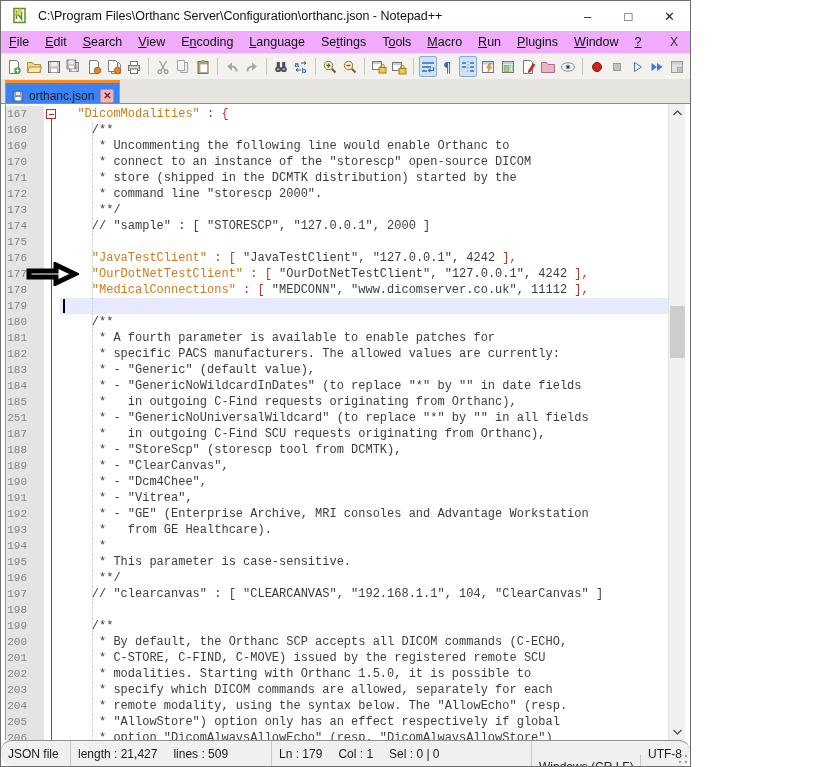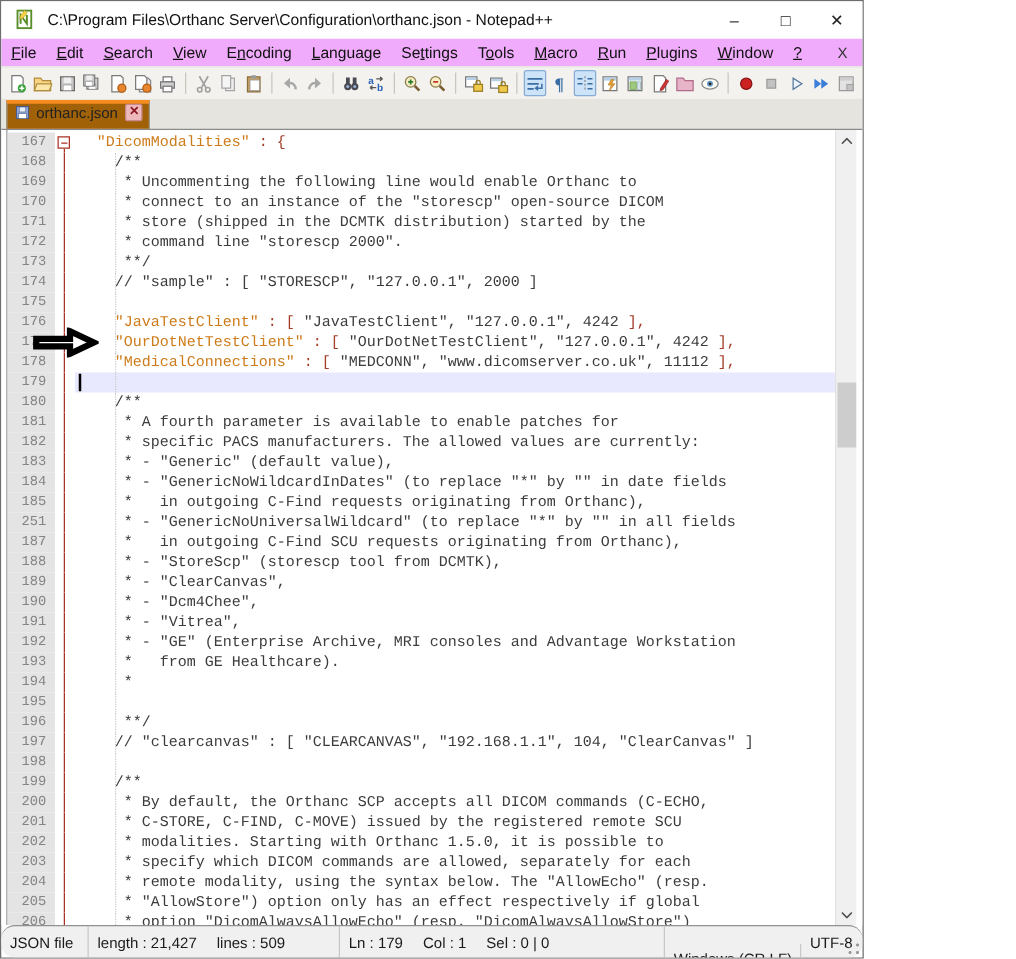--- a/index.html
+++ b/index.html
@@ -21,29 +21,29 @@
   .menu-close{padding:0 12px;color:#333;font-size:12px;}
 
   
   .toolbar{height:26px;flex:none;background:#F3F2EE;border-top:1px solid #E6E4DE;display:flex;align-items:center;padding-left:3px;}
   .tb-btn{width:21px;height:21px;margin:0 1px;display:flex;align-items:center;justify-content:center;border:1px solid transparent;border-radius:2px;}
   .tb-btn.active{background:#CDE3F7;border-color:#86ABD4;}
   .tb-sep{width:1px;height:17px;background:#C9C6BE;margin:0 4px;flex:none;}
 
   
   .tabbar{height:25px;flex:none;background:#E6E4DE;display:flex;align-items:flex-end;padding-left:2px;border-bottom:1px solid #8a8a8a;}
-  .tab{height:23px;background:#a16207;border:1px solid #9C9A8F;border-bottom:none;border-top:3px solid #F68B1F;display:flex;align-items:flex-start;padding:0 5px 0 5px;margin-left:2px;}
+  .tab{height:23px;background:#3b82f6;border:1px solid #9C9A8F;border-bottom:none;border-top:3px solid #F68B1F;display:flex;align-items:flex-end;padding:0 5px 0 5px;margin-left:2px;}
   .tab-label{font-size:12px;color:#222;margin:0 6px 0 4px;white-space:nowrap;}
   .tab-close{width:14px;height:14px;background:#EDB8BC;border:1px solid #C98A8E;border-radius:2px;display:flex;align-items:center;justify-content:center;font-size:10px;font-weight:bold;color:#8c1822;line-height:1;}
 
   
   .editor{flex:1;position:relative;background:#fff;overflow:hidden;}
   .lines{position:absolute;left:4px;top:0;right:22px;bottom:0;padding-top:2px;border-left:1px solid #9a9a9a;overflow:hidden;}
   .ln-row{display:flex;height:16px;line-height:16px;font-family:"Liberation Mono",monospace;font-size:12px;white-space:pre;}
-  .ln-num{width:38px;flex:none;background:#E4E4E4;color:#848484;text-align:right;padding-right:7px;font-size:11px;}
+  .ln-num{width:38px;flex:none;background:#E4E4E4;color:#848484;text-align:right;padding-right:17px;font-size:11px;}
   .ln-fold{width:16px;flex:none;position:relative;background:#fff;}
   .fold-line::before{content:"";position:absolute;left:7px;top:0;bottom:0;width:1px;background:#A93226;}
   .fold-start::before{content:"";position:absolute;left:7px;top:12px;bottom:0;width:1px;background:#A93226;}
   .fold-box{position:absolute;left:2px;top:3px;width:10px;height:10px;border:1px solid #A93226;background:#fff;}
   .fold-box::after{content:"";position:absolute;left:1.5px;top:3.5px;width:5px;height:1px;background:#A93226;}
   .ln-text{flex:1;position:relative;padding-left:3px;color:#3C3C3C;}
   .current .ln-text{background:#E8E8FF;}
   .s-k{color:#CE7B19;}
   .s-p{color:#A33C28;}
   .s-d,.s-c{color:#3C3C3C;}
@@ -378,21 +378,21 @@
         <div class="ln-row"><div class="ln-num">185</div><div class="ln-fold fold-line"></div><div class="ln-text"><i class="ig"></i><span class="s-c">     *   in outgoing C-Find requests originating from Orthanc),</span></div></div>
         <div class="ln-row"><div class="ln-num">251</div><div class="ln-fold fold-line"></div><div class="ln-text"><i class="ig"></i><span class="s-c">     * - "GenericNoUniversalWildcard" (to replace "*" by "" in all fields</span></div></div>
         <div class="ln-row"><div class="ln-num">187</div><div class="ln-fold fold-line"></div><div class="ln-text"><i class="ig"></i><span class="s-c">     *   in outgoing C-Find SCU requests originating from Orthanc),</span></div></div>
         <div class="ln-row"><div class="ln-num">188</div><div class="ln-fold fold-line"></div><div class="ln-text"><i class="ig"></i><span class="s-c">     * - "StoreScp" (storescp tool from DCMTK),</span></div></div>
         <div class="ln-row"><div class="ln-num">189</div><div class="ln-fold fold-line"></div><div class="ln-text"><i class="ig"></i><span class="s-c">     * - "ClearCanvas",</span></div></div>
         <div class="ln-row"><div class="ln-num">190</div><div class="ln-fold fold-line"></div><div class="ln-text"><i class="ig"></i><span class="s-c">     * - "Dcm4Chee",</span></div></div>
         <div class="ln-row"><div class="ln-num">191</div><div class="ln-fold fold-line"></div><div class="ln-text"><i class="ig"></i><span class="s-c">     * - "Vitrea",</span></div></div>
         <div class="ln-row"><div class="ln-num">192</div><div class="ln-fold fold-line"></div><div class="ln-text"><i class="ig"></i><span class="s-c">     * - "GE" (Enterprise Archive, MRI consoles and Advantage Workstation</span></div></div>
         <div class="ln-row"><div class="ln-num">193</div><div class="ln-fold fold-line"></div><div class="ln-text"><i class="ig"></i><span class="s-c">     *   from GE Healthcare).</span></div></div>
         <div class="ln-row"><div class="ln-num">194</div><div class="ln-fold fold-line"></div><div class="ln-text"><i class="ig"></i><span class="s-c">     *</span></div></div>
-        <div class="ln-row"><div class="ln-num">195</div><div class="ln-fold fold-line"></div><div class="ln-text"><i class="ig"></i></div></div>
+        <div class="ln-row"><div class="ln-num">195</div><div class="ln-fold fold-line"></div><div class="ln-text"><i class="ig"></i><span class="s-c">     * This parameter is case-sensitive.</span></div></div>
         <div class="ln-row"><div class="ln-num">196</div><div class="ln-fold fold-line"></div><div class="ln-text"><i class="ig"></i><span class="s-c">     **/</span></div></div>
         <div class="ln-row"><div class="ln-num">197</div><div class="ln-fold fold-line"></div><div class="ln-text"><i class="ig"></i><span class="s-c">    // "clearcanvas" : [ "CLEARCANVAS", "192.168.1.1", 104, "ClearCanvas" ]</span></div></div>
         <div class="ln-row"><div class="ln-num">198</div><div class="ln-fold fold-line"></div><div class="ln-text"><i class="ig"></i></div></div>
         <div class="ln-row"><div class="ln-num">199</div><div class="ln-fold fold-line"></div><div class="ln-text"><i class="ig"></i><span class="s-c">    /**</span></div></div>
         <div class="ln-row"><div class="ln-num">200</div><div class="ln-fold fold-line"></div><div class="ln-text"><i class="ig"></i><span class="s-c">     * By default, the Orthanc SCP accepts all DICOM commands (C-ECHO,</span></div></div>
         <div class="ln-row"><div class="ln-num">201</div><div class="ln-fold fold-line"></div><div class="ln-text"><i class="ig"></i><span class="s-c">     * C-STORE, C-FIND, C-MOVE) issued by the registered remote SCU</span></div></div>
         <div class="ln-row"><div class="ln-num">202</div><div class="ln-fold fold-line"></div><div class="ln-text"><i class="ig"></i><span class="s-c">     * modalities. Starting with Orthanc 1.5.0, it is possible to</span></div></div>
         <div class="ln-row"><div class="ln-num">203</div><div class="ln-fold fold-line"></div><div class="ln-text"><i class="ig"></i><span class="s-c">     * specify which DICOM commands are allowed, separately for each</span></div></div>
         <div class="ln-row"><div class="ln-num">204</div><div class="ln-fold fold-line"></div><div class="ln-text"><i class="ig"></i><span class="s-c">     * remote modality, using the syntax below. The "AllowEcho" (resp.</span></div></div>
         <div class="ln-row"><div class="ln-num">205</div><div class="ln-fold fold-line"></div><div class="ln-text"><i class="ig"></i><span class="s-c">     * "AllowStore") option only has an effect respectively if global</span></div></div>

